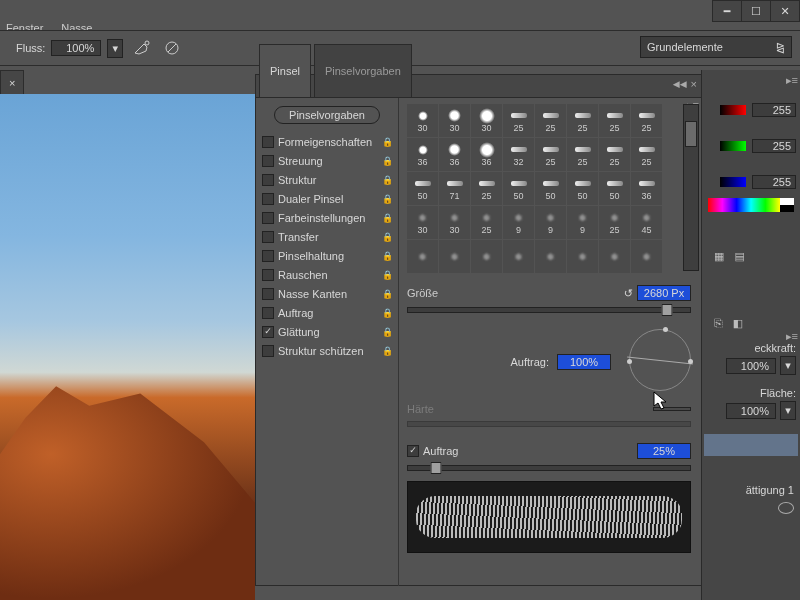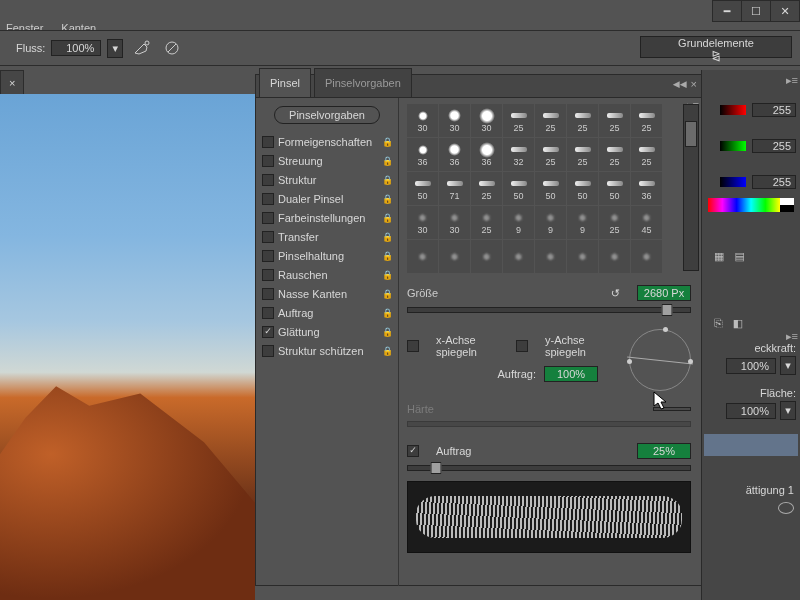--- a/index.html
+++ b/index.html
@@ -4,49 +4,49 @@
 <style>
 html,body{margin:0;padding:0;width:800px;height:600px;overflow:hidden;background:#535353;font-family:"Segoe UI",Tahoma,sans-serif;font-size:11px;color:#d8d8d8;}
 .win-btns{position:absolute;top:0;right:0;display:flex;}
 .win-btn{width:28px;height:20px;background:#454545;border:1px solid #2a2a2a;display:flex;align-items:center;justify-content:center;margin-left:-1px;cursor:default;}
 .menu-bar{position:absolute;left:0;top:22px;display:flex;gap:18px;padding-left:6px;color:#ccc;}
 .opt-bar{position:absolute;left:0;top:30px;right:0;height:34px;background:#535353;border-top:1px solid #2c2c2c;border-bottom:1px solid #2c2c2c;display:flex;align-items:center;}
 .fluss{display:flex;align-items:center;gap:6px;margin-left:16px;}
 .pct-box{background:#3d3d3d;border:1px solid #222;padding:1px 6px;width:36px;text-align:right;}
 .drop-arrow{width:14px;height:17px;background:#3d3d3d;border:1px solid #222;display:flex;align-items:center;justify-content:center;}
 .icon-btn{width:22px;height:20px;margin-left:8px;display:flex;align-items:center;justify-content:center;}
-.ws-select{position:absolute;right:8px;top:36px;width:138px;height:20px;background:#3d3d3d;border:1px solid #222;display:flex;align-items:center;padding:0 6px;justify-content:space-between;flex-direction:column;}
+.ws-select{position:absolute;right:8px;top:36px;width:138px;height:20px;background:#3d3d3d;border:1px solid #222;display:flex;align-items:center;padding:0 6px;justify-content:space-between;}
 .doc-tab{position:absolute;left:0;top:70px;height:24px;background:#464646;border:1px solid #2c2c2c;display:flex;align-items:center;padding:0 8px;gap:6px;max-width:235px;overflow:hidden;}
 .canvas{position:absolute;left:0;top:94px;width:255px;bottom:0;background:linear-gradient(to bottom,#6aa4d6 0%,#84b6e0 28%,#a6c7e0 45%,#d0d8d4 55%,#c96a2a 60%,#5a2714 85%);}
 .rock{position:absolute;left:0;bottom:0;width:100%;height:48%;background:radial-gradient(ellipse at 20% 40%,#c06028,#6e2d12 70%);clip-path:polygon(0 40%,10% 25%,22% 12%,35% 20%,55% 15%,80% 35%,100% 60%,100% 100%,0 100%);}
 
 .brush-panel{position:absolute;left:255px;top:74px;width:445px;height:510px;background:#535353;border:1px solid #2a2a2a;}
 .p-tabs{height:22px;background:#464646;border-bottom:1px solid #2a2a2a;display:flex;align-items:end;position:relative;}
-.tab{padding:8px 10px;background:#535353;border-top:1px solid #2a2a2a;border-left:1px solid #2a2a2a;border-right:1px solid #2a2a2a;margin-left:3px;}
+.tab{padding:20px 10px;background:#535353;border-top:1px solid #2a2a2a;border-left:1px solid #2a2a2a;border-right:1px solid #2a2a2a;margin-left:3px;}
 .tab.inactive{background:#424242;color:#9a9a9a;}
 .p-close{position:absolute;right:4px;top:3px;display:flex;gap:4px;align-items:center;}
 .p-body{display:flex;height:calc(100% - 22px);}
 .p-left{width:142px;border-right:1px solid #353535;}
 .p-preset-btn{margin:8px 18px;padding:2px 10px;background:#535353;border:1px solid #222;border-radius:10px;text-align:center;}
 .p-row{height:19px;display:flex;align-items:center;padding:0 4px 0 6px;gap:4px;}
 .p-row.sel{background:#667f9c;color:#fff;}
 .lock{margin-left:auto;color:#888;}
 .cb{width:10px;height:10px;border:1px solid #222;background:#3d3d3d;flex:none;}
 .cb.chk::after{content:"✓";display:block;font-size:9px;color:#d8d8d8;line-height:9px;text-align:center;}
 .p-right{flex:1;padding:6px 10px 6px 8px;display:flex;flex-direction:column;position:relative;}
 .b-grid{display:grid;grid-template-columns:repeat(8,31px);grid-auto-rows:33px;gap:1px;}
 .b-cell{background:#4a4a4a;display:flex;flex-direction:column;align-items:center;justify-content:center;font-size:9px;color:#ccc;position:relative;}
 .b-icon{width:18px;height:14px;display:flex;align-items:center;justify-content:center;}
 .scroll{position:absolute;right:2px;top:6px;width:14px;height:165px;background:#3e3e3e;border:1px solid #222;}
 .scroll-thumb{position:absolute;top:16px;left:1px;right:1px;height:24px;background:#6b6b6b;border:1px solid #222;}
 .sec-label{font-size:11px;color:#ccc;}
-.val-box{background:#15803d;border:1px solid #222;padding:1px 0;width:52px;text-align:center;}
+.val-box{background:#1d4ed8;border:1px solid #222;padding:1px 0;width:52px;text-align:center;}
 .slider{height:4px;background:#3d3d3d;border:1px solid #222;position:relative;margin:6px 0 2px;}
 .slider .knob{position:absolute;top:-4px;width:9px;height:10px;background:#a0a0a0;border:1px solid #222;transform:translateX(-50%);}
-.row{display:flex;align-items:center;gap:17px;}
+.row{display:flex;align-items:center;gap:4px;}
 .dim{color:#7c7c7c;}
 .angle-ctrl{width:60px;height:60px;border:1px solid #888;border-radius:50%;position:relative;}
 .angle-line{position:absolute;left:50%;top:50%;width:66px;height:1px;background:#aaa;transform-origin:left center;transform:rotate(6deg) translateX(-33px);}
 .angle-dot{width:5px;height:5px;background:#ccc;border-radius:50%;position:absolute;}
 .preview{height:70px;margin:8px 0 4px;background:#1b1b1b;border:1px solid #111;overflow:hidden;display:flex;align-items:center;justify-content:center;}
 .stroke{width:94%;height:42px;background:repeating-linear-gradient(95deg,rgba(255,255,255,0) 0 2px,rgba(255,255,255,.7) 2px 4px);border-radius:20px/18px;filter:blur(.3px);}
 
 .dock{position:absolute;right:0;top:70px;width:98px;bottom:0;background:#464646;border-left:1px solid #2a2a2a;}
 .rgb-row{display:flex;align-items:center;gap:6px;height:20px;margin:16px 4px 0 18px;}
 .rgb-sl{flex:1;height:10px;}
@@ -68,21 +68,21 @@
 <body>
 
 <div class="win-btns">
   <div class="win-btn">━</div>
   <div class="win-btn">☐</div>
   <div class="win-btn">✕</div>
 </div>
 
 <div class="menu-bar">
   <span>Fenster</span>
-  <span>Kanten</span>
+  <span>Nasse</span>
 </div>
 
 <div class="opt-bar">
   <div class="fluss">
     <span>Fluss:</span>
     <div class="pct-box">100%</div>
     <div class="drop-arrow">▾</div>
   </div>
   <div class="icon-btn">
     <svg width="18" height="16">
@@ -440,26 +440,20 @@
           <span>↺</span>
           <div class="val-box">2680 Px</div>
         </div>
       </div>
       <div class="slider">
           <div class="knob" style="left:92%;"></div>
         </div>
 
       <div class="row" style="margin-top:10px;">
         <div style="flex:1">
-          <div class="row">
-            <div class="cb"></div>
-            <span>x-Achse spiegeln</span>
-            <div class="cb" style="margin-left:10px"></div>
-            <span>y-Achse spiegeln</span>
-          </div>
           <div class="row" style="justify-content:flex-end;margin-top:8px;gap:8px;">
             <span>Auftrag:</span>
             <div class="val-box">100%</div>
           </div>
         </div>
         <div class="angle-ctrl" style="margin-left:14px;margin-top:4px;">
           <div class="angle-line"></div>
           <div class="angle-dot" style="left:-3px;top:48%;"></div>
           <div class="angle-dot" style="right:-3px;top:48%;"></div>
           <div class="angle-dot" style="left:55%;top:-3px;"></div>

